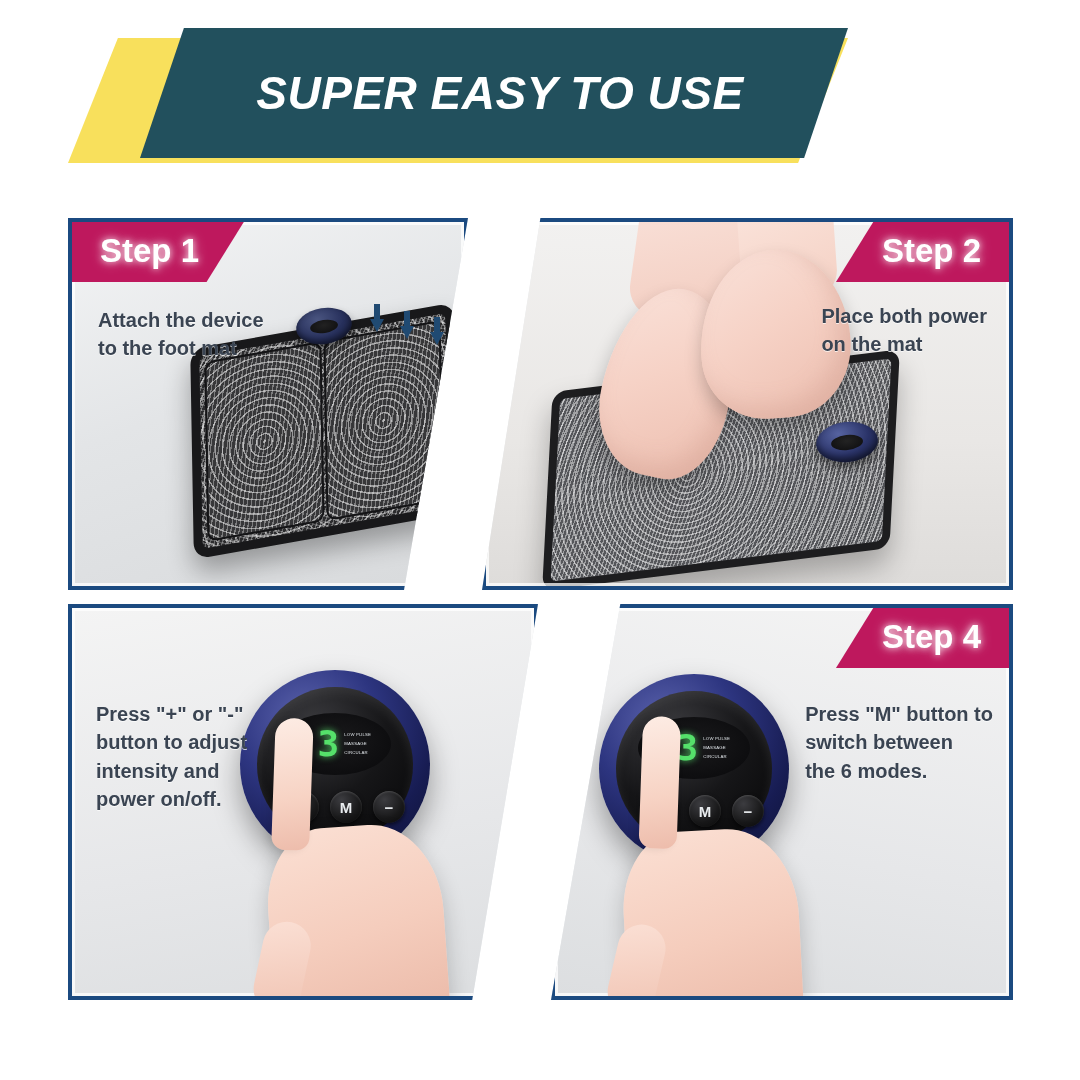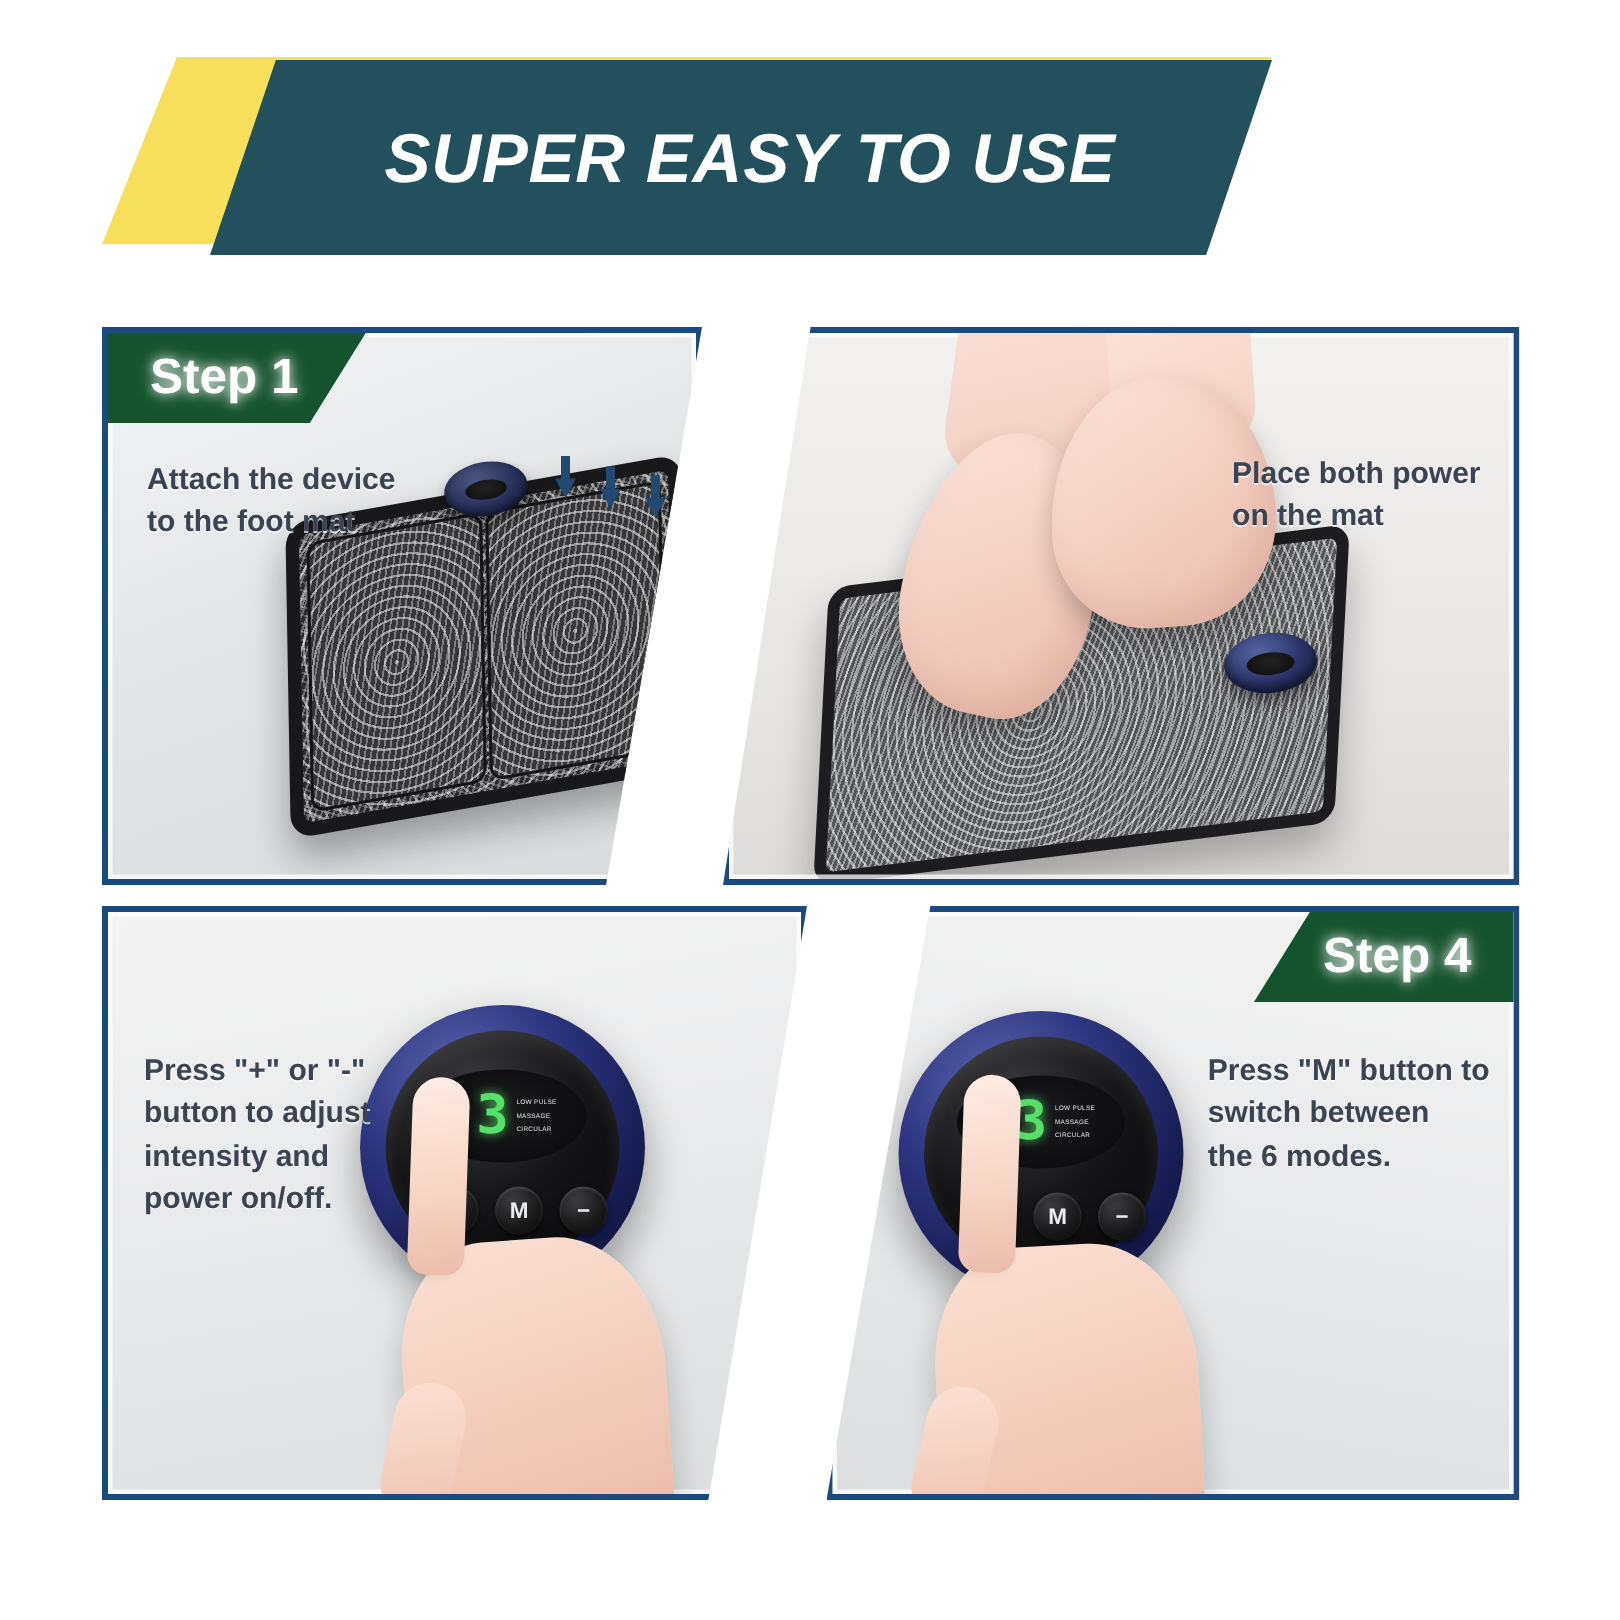--- a/index.html
+++ b/index.html
@@ -13,21 +13,21 @@
 
   
   #banner{position:absolute;left:0;top:0;width:1080px;height:190px;}
   .band{position:absolute;}
   .band-yellow{
     left:68px;top:38px;width:780px;height:125px;
     background:#F8E05C;
     clip-path:polygon(6.4% 0,100% 0,93.6% 100%,0 100%);
   }
   .band-teal{
-    left:140px;top:40px;width:708px;height:130px;
+    left:140px;top:28px;width:708px;height:130px;
     background:#22505D;
     clip-path:polygon(6.2% 0,100% 0,93.8% 100%,0 100%);
     display:flex;align-items:center;justify-content:center;
   }
   #banner-title{
     color:#ffffff;
     font-size:46px;
     font-weight:bold;
     font-style:italic;
     letter-spacing:0.5px;
@@ -60,21 +60,21 @@
   
   .photo-bg{position:absolute;inset:0;}
   .bg1{background:linear-gradient(160deg,#f3f4f5 0%,#e3e5e7 45%,#d8dadc 100%);}
   .bg2{background:linear-gradient(180deg,#f2f1f0 0%,#e9e7e5 60%,#dedcda 100%);}
   .bg3{background:linear-gradient(170deg,#f4f4f4 0%,#e6e7e9 60%,#dcdee0 100%);}
   .bg4{background:linear-gradient(190deg,#f4f4f4 0%,#e6e7e9 60%,#dcdee0 100%);}
 
   
   .step-tab{
     position:absolute;
-    background:#14532d;
+    background:#be185d;
     display:flex;align-items:center;
     height:62px;
     z-index:6;
   }
   .step-tab span{
     color:#ffffff;font-size:33px;font-weight:bold;
     text-shadow:0 0 7px rgba(255,255,255,.85),0 0 14px rgba(255,255,255,.45);
     white-space:nowrap;
   }
   .tab-left{ left:-2px;top:-2px;padding:0 46px 0 30px;
@@ -256,20 +256,23 @@
         <div class="ctrl-small2"></div>
         <div class="leg"></div>
         <div class="leg2"></div>
         <div class="foot footA"></div>
         <div class="foot footB"></div>
       </div>
       <div class="caption cap2">
         <div>Place both power</div>
         <div>on the mat</div>
       </div>
+      <div class="step-tab tab-right">
+        <span>Step 2</span>
+      </div>
       <div class="sheen"></div>
     </div>
   </div>
 
   <div class="panel" id="panel3">
     <div class="panel-inner">
       <div class="photo-bg bg3">
 
         <div class="controller" style="left:168px;top:62px;">
           <div class="face">

